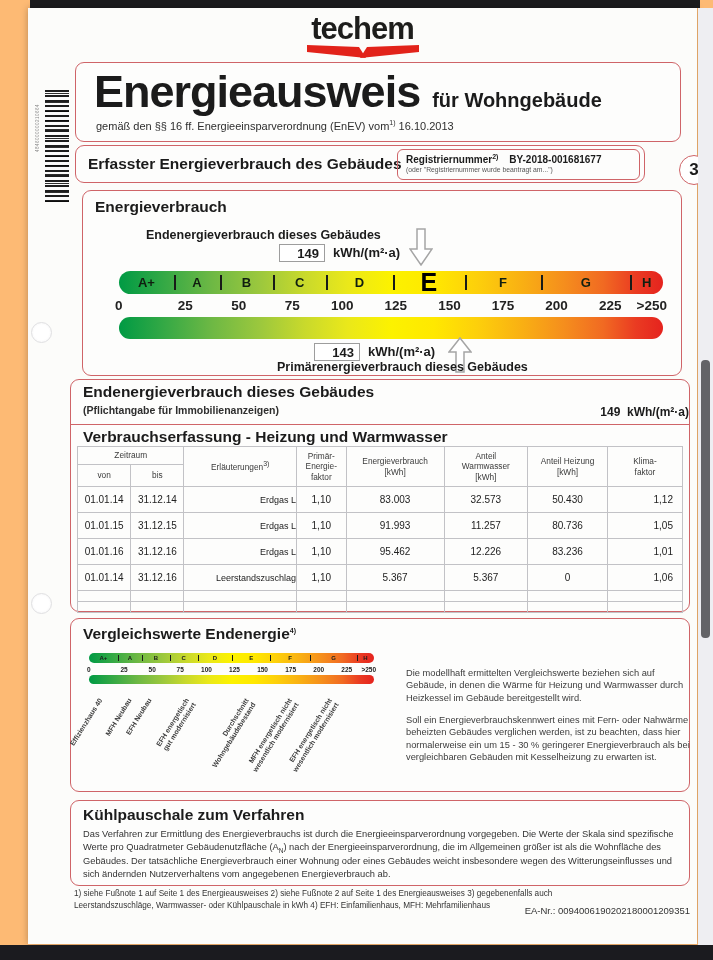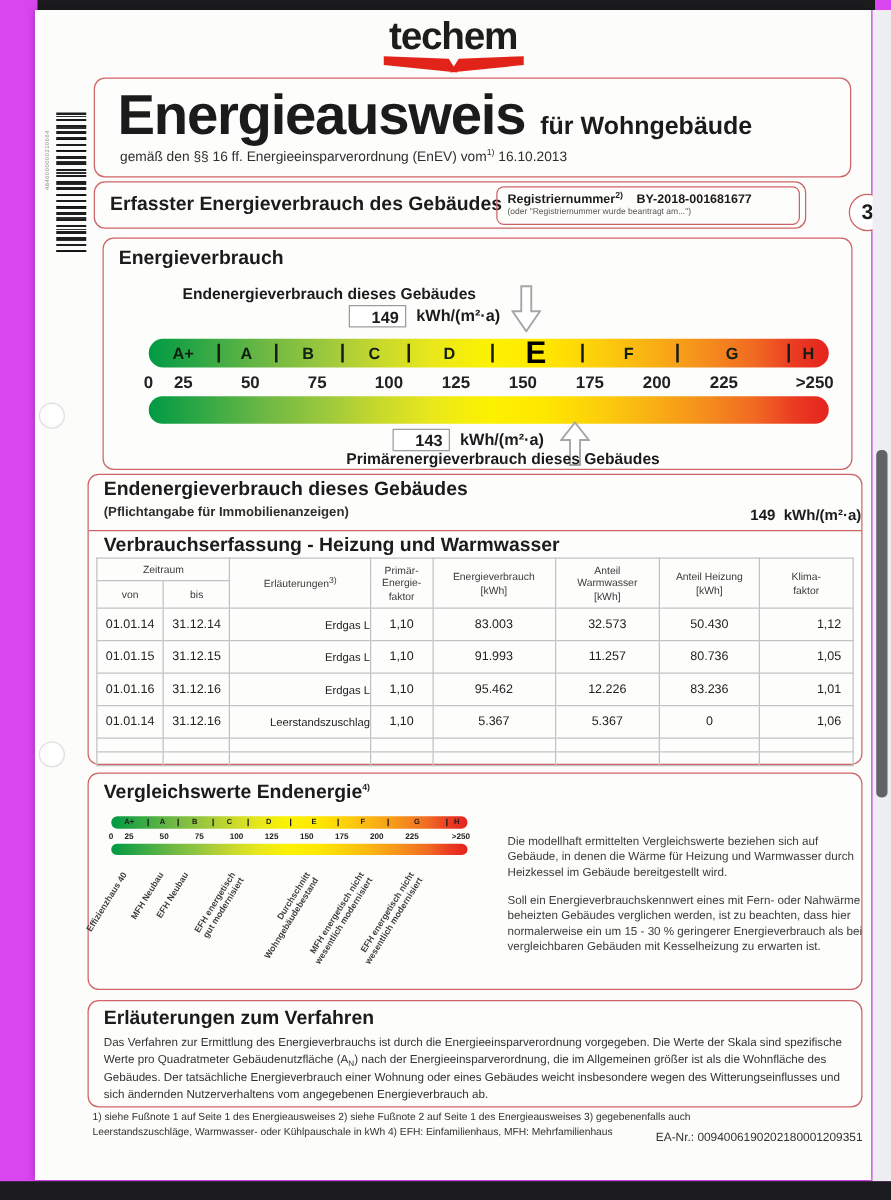--- a/index.html
+++ b/index.html
@@ -3,21 +3,21 @@
 <meta charset="utf-8">
 <style>
   :root{
     --red-border:#cf6468;
     --logo-red:#e2231a;
     --ink:#1b1b1b;
     --grad:linear-gradient(90deg,#009a44 0%,#39aa45 9%,#6db844 17%,#9cc83d 26%,#c8d92c 34%,#eae81a 42%,#fcf200 50%,#ffe800 58%,#fdcf0b 66%,#f9b013 74%,#f58d1d 82%,#f16a22 89%,#ea3b22 95%,#e5231e 100%);
   }
   *{margin:0;padding:0;box-sizing:border-box;}
   body{font-family:"Liberation Sans","DejaVu Sans",sans-serif;background:#c7c8cc;}
-  .screen{position:relative;width:713px;height:960px;background:#d946ef;overflow:hidden;}
+  .screen{position:relative;width:713px;height:960px;background:#fdba74;overflow:hidden;}
   .topbar{position:absolute;left:30px;top:0;width:670px;height:8px;background:#1c1c1e;}
   .bottombar{position:absolute;left:0;top:945px;width:713px;height:15px;background:#1b1b1f;}
   .paper{position:absolute;left:28px;top:8px;width:669px;height:936px;background:#fcfcfa;box-shadow:0 0 7px rgba(0,0,0,.28);}
   .scroll-track{position:absolute;right:0;top:8px;width:15px;height:937px;background:#eeeef2;}
   .scroll-thumb{position:absolute;left:3px;top:352px;width:9px;height:278px;background:#636367;border-radius:4px;}
 
   
   .logo{position:absolute;left:0;top:4px;width:669px;text-align:center;}
   .logo-text{font-size:31px;font-weight:bold;color:#1d1d1b;letter-spacing:-1px;line-height:34px;}
   .logo-swoosh{margin-top:-3px;}
@@ -59,21 +59,21 @@
   .seg:nth-child(7){width:14%;} .seg:nth-child(8){width:16.4%;} .seg:nth-child(9){width:6%;}
   .seg + .seg::before{content:"";position:absolute;left:0;top:17%;height:66%;width:2px;background:#181b18;}
   .big .seg + .seg::before{width:2px;}
   .small .seg + .seg::before{width:1px;top:20%;height:60%;}
   .big.ebar{height:23px;border-radius:12px;}
   .small.ebar{height:10px;border-radius:5px;}
   .big .cl{font-size:13px;font-weight:bold;color:#101f10;}
   .big .seg.hl .cl{font-size:25px;color:#000;}
   .small .cl{font-size:6px;font-weight:bold;color:#1a1a1a;}
   .ticks{display:flex;font-weight:bold;color:#222;}
-  .ticks span{flex:1;text-align:left;}
+  .ticks span{flex:1;text-align:right;}
   .ticks span:first-child{flex:.45;text-align:left;}
   .ticks span:last-child{flex:.85;text-align:right;}
   .big.ticks{font-size:13.5px;height:20px;align-items:center;}
   .small.ticks{font-size:6.5px;height:10px;align-items:center;}
   .gradbar{background:var(--grad);}
   .big.gradbar{height:22px;border-radius:12px;}
   .small.gradbar{height:9px;border-radius:5px;}
 
   .vlabel{font-size:12.5px;font-weight:bold;color:var(--ink);}
   .valbox{border:1px solid #9d9d9d;background:#fff;font-size:13px;font-weight:bold;color:var(--ink);
@@ -404,21 +404,21 @@
           <div>wesentlich modernisiert</div>
         </div>
 
       <div class="cmp-text">
         <p>Die modellhaft ermittelten Vergleichswerte beziehen sich auf Gebäude, in denen die Wärme für Heizung und Warmwasser durch Heizkessel im Gebäude bereitgestellt wird.</p>
         <p>Soll ein Energieverbrauchskennwert eines mit Fern- oder Nahwärme beheizten Gebäudes verglichen werden, ist zu beachten, dass hier normalerweise ein um 15 - 30 % geringerer Energieverbrauch als bei vergleichbaren Gebäuden mit Kesselheizung zu erwarten ist.</p>
       </div>
     </div>
 
     <div class="rbox" style="left:42px;top:792px;width:620px;height:86px;">
-      <div class="sec-h" style="position:absolute;left:12px;top:5px;">Erläuterungen zum Verfahren</div>
+      <div class="sec-h" style="position:absolute;left:12px;top:5px;">Kühlpauschale zum Verfahren</div>
       <div class="expl-text">
         <span>Das Verfahren zur Ermittlung des Energieverbrauchs ist durch die Energieeinsparverordnung vorgegeben. Die Werte der Skala sind spezifische Werte pro Quadratmeter Gebäudenutzfläche (A</span><sub style="font-size:6.5px;">N</sub><span>) nach der Energieeinsparverordnung, die im Allgemeinen größer ist als die Wohnfläche des Gebäudes. Der tatsächliche Energieverbrauch einer Wohnung oder eines Gebäudes weicht insbesondere wegen des Witterungseinflusses und sich ändernden Nutzerverhaltens vom angegebenen Energieverbrauch ab.</span>
       </div>
     </div>
 
   </div>
 
   <div class="footnotes">1) siehe Fußnote 1 auf Seite 1 des Energieausweises  2) siehe Fußnote 2 auf Seite 1 des Energieausweises  3) gegebenenfalls auch
 Leerstandszuschläge, Warmwasser- oder Kühlpauschale in kWh  4) EFH: Einfamilienhaus, MFH: Mehrfamilienhaus</div>
   <div class="ea">EA-Nr.: 0094006190202180001209351</div>

